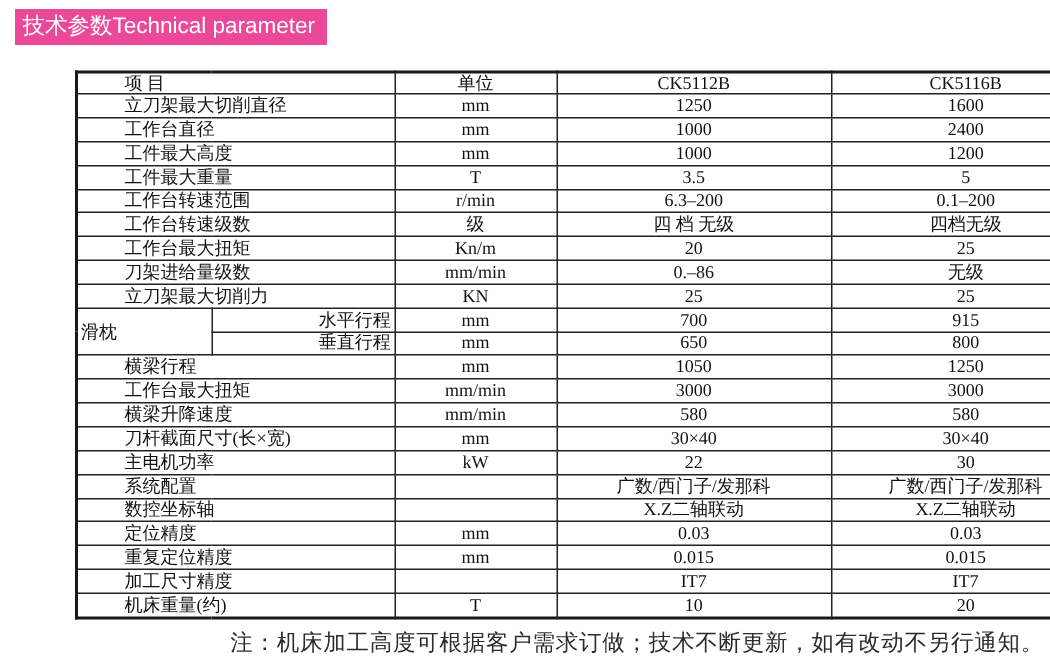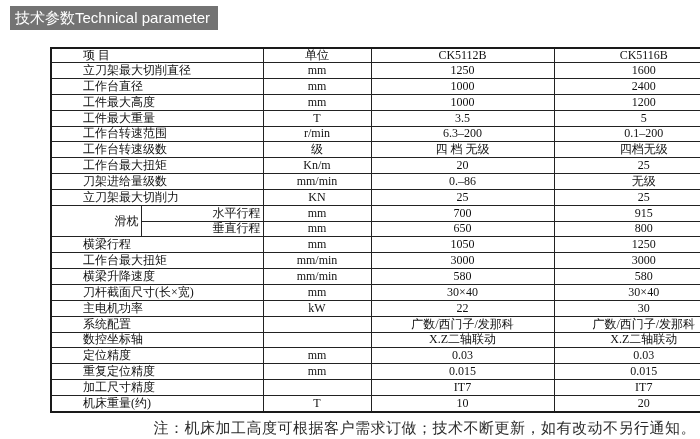--- a/index.html
+++ b/index.html
@@ -24,32 +24,32 @@
     text-align:center;
     vertical-align:middle;
     font-weight:normal;
     white-space:nowrap;
     overflow:hidden;
     line-height:1.1;
   }
   table.spec{border:2px solid #1a1a1a;}
   table.spec .label-cell{text-align:left;padding-left:31px;}
   table.spec .sub-label-cell{text-align:right;padding-left:9px;}
-  table.spec .group-cell{text-align:right;}
+  table.spec .group-cell{text-align:left;}
   .note{
     position:absolute;top:419px;right:4px;
     font-size:15px;font-weight:normal;color:#2b2b2b;
     font-family:"Liberation Sans","DejaVu Sans",sans-serif;
     letter-spacing:0.5px;white-space:nowrap;
   }
 </style>
 </head>
 <body>
 
-<div class="title-bar" style="background: #737373; color: rgb(255, 255, 255);">技术参数Technical parameter</div>
+<div class="title-bar" style="background: #ec4899; color: rgb(255, 255, 255);">技术参数Technical parameter</div>
 
 <table class="spec">
   <colgroup>
     <col style="width:90px">
     <col style="width:122px">
     <col style="width:108px">
     <col style="width:183px">
     <col style="width:180px">
   </colgroup>
   <thead>

